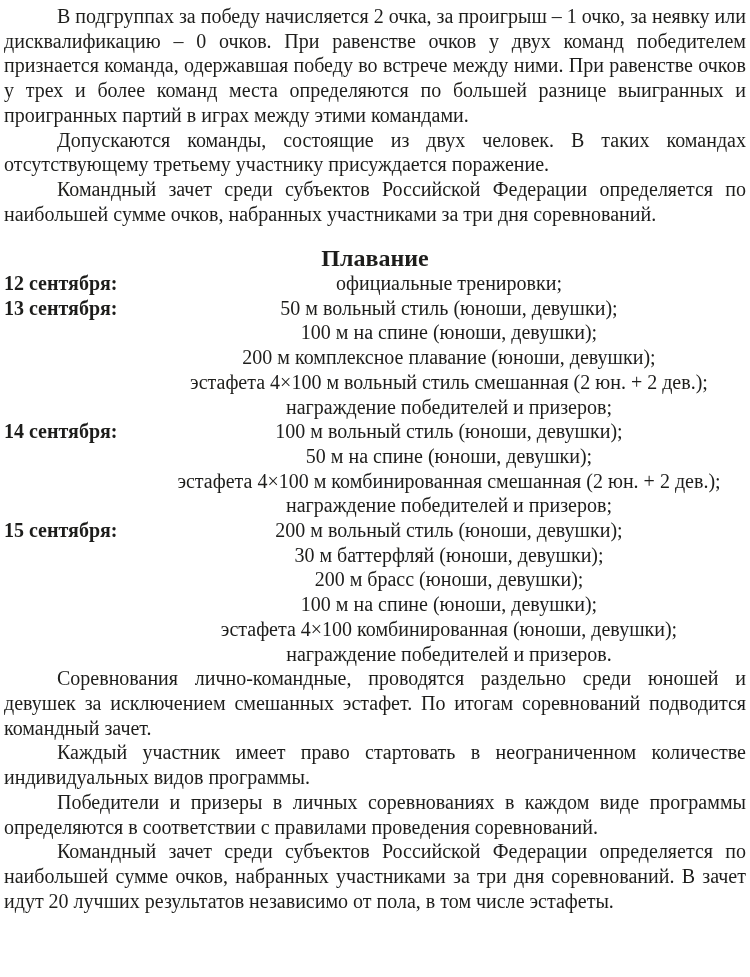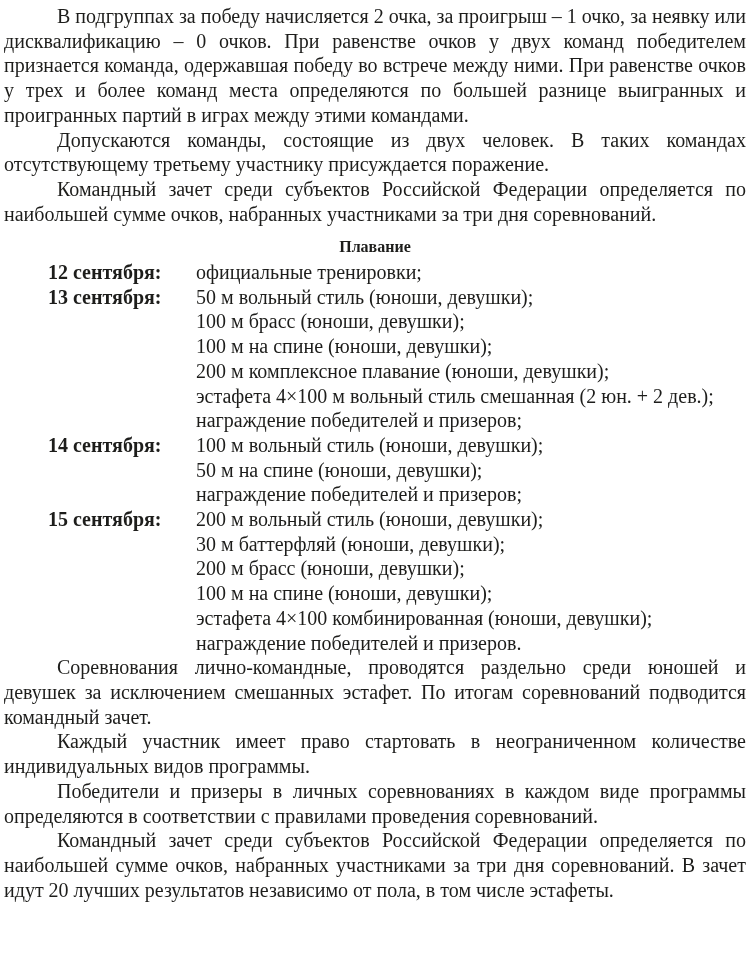--- a/index.html
+++ b/index.html
@@ -18,31 +18,31 @@
     line-height: 24.7px;
     color: #1d1d1b;
   }
   .para {
     text-align: justify;
     text-indent: 53px;
   }
   .section-title {
     text-align: center;
     font-weight: bold;
-    font-size: 16px;
-    margin-top: 9px;
+    font-size: 24px;
+    margin-top: 20px;
   }
   .schedule { width: 100%; }
-  .schedule-row { display: flex; align-items: flex-start; margin-left: 44px; }
+  .schedule-row { display: flex; align-items: flex-start; }
   .schedule-date {
     flex: 0 0 148px;
     font-weight: bold;
     white-space: nowrap;
   }
-  .schedule-events { flex: 1 1 auto; }
+  .schedule-events { flex: 1 1 auto; text-align: center; }
   .schedule-event { white-space: nowrap; }
 </style>
 </head>
 <body>
 
 <div class="page">
 
   <p class="para">В подгруппах за победу начисляется 2 очка, за проигрыш – 1 очко, за неявку или дисквалификацию – 0 очков. При равенстве очков у двух команд победителем признается команда, одержавшая победу во встрече между ними. При равенстве очков у трех и более команд места определяются по большей разнице выигранных и проигранных партий в играх между этими командами.</p>
   <p class="para">Допускаются команды, состоящие из двух человек. В таких командах отсутствующему третьему участнику присуждается поражение.</p>
   <p class="para">Командный зачет среди субъектов Российской Федерации определяется по наибольшей сумме очков, набранных участниками за три дня соревнований.</p>
@@ -55,33 +55,33 @@
       <div class="schedule-date">12 сентября:</div>
       <div class="schedule-events">
         <div class="schedule-event">официальные тренировки;</div>
       </div>
     </div>
 
     <div class="schedule-row">
       <div class="schedule-date">13 сентября:</div>
       <div class="schedule-events">
         <div class="schedule-event">50 м вольный стиль (юноши, девушки);</div>
-        <div class="schedule-event">100 м брасс (юноши, девушки);</div>
         <div class="schedule-event">100 м на спине (юноши, девушки);</div>
         <div class="schedule-event">200 м комплексное плавание (юноши, девушки);</div>
         <div class="schedule-event">эстафета 4×100 м вольный стиль смешанная (2 юн. + 2 дев.);</div>
         <div class="schedule-event">награждение победителей и призеров;</div>
       </div>
     </div>
 
     <div class="schedule-row">
       <div class="schedule-date">14 сентября:</div>
       <div class="schedule-events">
         <div class="schedule-event">100 м вольный стиль (юноши, девушки);</div>
         <div class="schedule-event">50 м на спине (юноши, девушки);</div>
+        <div class="schedule-event">эстафета 4×100 м комбинированная смешанная (2 юн. + 2 дев.);</div>
         <div class="schedule-event">награждение победителей и призеров;</div>
       </div>
     </div>
 
     <div class="schedule-row">
       <div class="schedule-date">15 сентября:</div>
       <div class="schedule-events">
         <div class="schedule-event">200 м вольный стиль (юноши, девушки);</div>
         <div class="schedule-event">30 м баттерфляй (юноши, девушки);</div>
         <div class="schedule-event">200 м брасс (юноши, девушки);</div>

